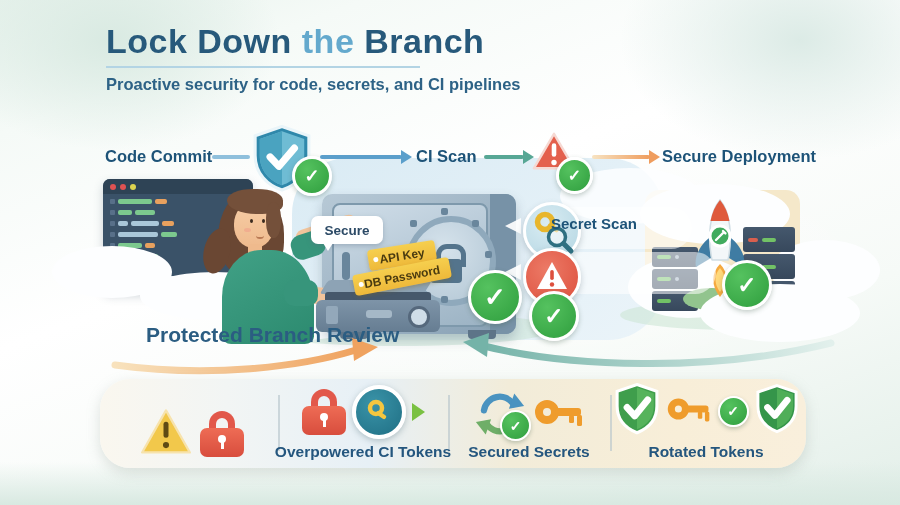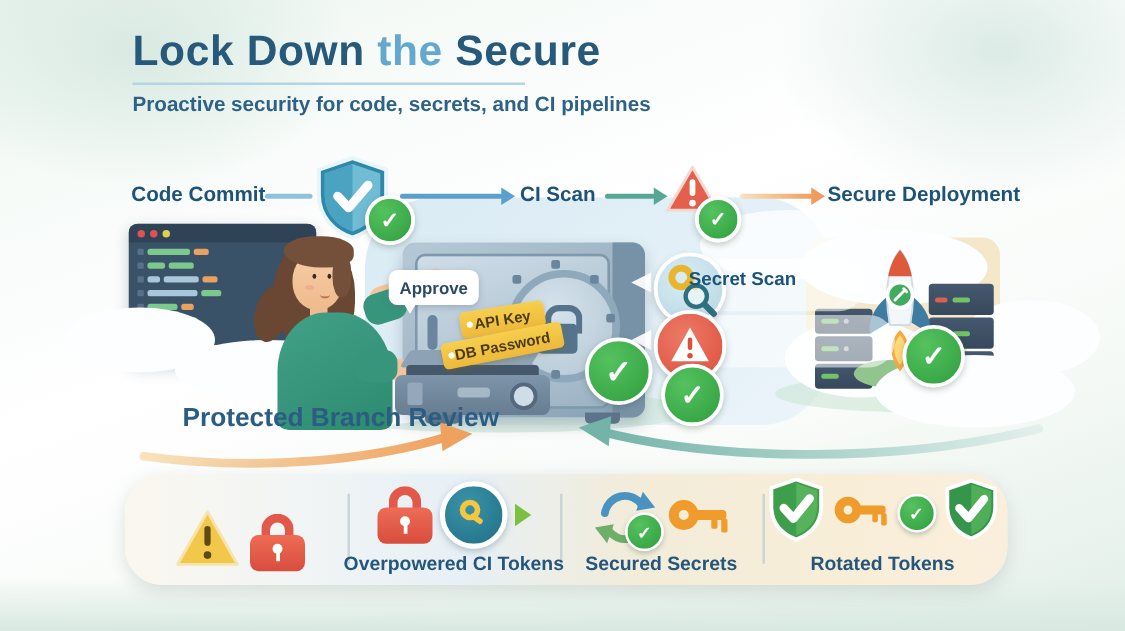--- a/index.html
+++ b/index.html
@@ -170,21 +170,21 @@
   <div class="abs cloud" style="left:770px;top:240px;width:110px;height:60px;z-index:3;"></div>
   <div class="abs cloud" style="left:628px;top:256px;width:120px;height:62px;z-index:3;"></div>
   <div class="abs cloud" style="left:52px;top:246px;width:120px;height:52px;z-index:4;"></div>
   <div class="abs cloud" style="left:140px;top:272px;width:150px;height:48px;z-index:4;"></div>
   <div class="abs cloud" style="left:242px;top:300px;width:120px;height:40px;z-index:3;"></div>
   <div class="abs cloud" style="left:700px;top:284px;width:160px;height:58px;z-index:5;"></div>
 
   <div class="abs title">
     <span>Lock Down</span>
     <span class="accent">the</span>
-    <span>Secure</span>
+    <span>Branch</span>
   </div>
   <div class="abs title-rule"></div>
   <div class="abs flow-label" style="left:105px;top:147px;">Code Commit</div>
 
   <div class="abs subtitle">Proactive security for code, secrets, and CI pipelines</div>
   <div class="abs conn" style="left:212px;top:155px;width:38px;background:#8fc0dc;"></div>
 
   <div class="abs" style="left:251px;top:124px;width:62px;height:68px;z-index:9;">
     <svg width="62" height="68" viewBox="0 0 24 26">
       <path d="M12 .8 L22.4 4.4 V12 C22.4 19 17.6 23.6 12 25.4 C6.4 23.6 1.6 19 1.6 12 V4.4 Z" fill="#2f88ab" stroke="#eaf5f9" stroke-width="1.2"></path>
@@ -316,21 +316,21 @@
   <div class="abs tray">
     <div class="tray-lid"></div>
     <div class="tray-open"></div>
     <div class="tray-body"></div>
     <div class="tray-batt"></div>
     <div class="tray-latch"></div>
     <div class="tray-dial"></div>
   </div>
 
   <div class="abs bubble">
-    <span>Approve</span>
+    <span>Secure</span>
   </div>
   <div class="abs tag tag-api">
     <span>API Key</span>
   </div>
   <div class="abs tag tag-db">
     <span>DB Password</span>
   </div>
 
   <div class="abs co-pill" style="left:540px;top:207px;width:152px;height:42px;"></div>
   <div class="abs co-pill" style="left:540px;top:252px;width:176px;height:42px;"></div>

